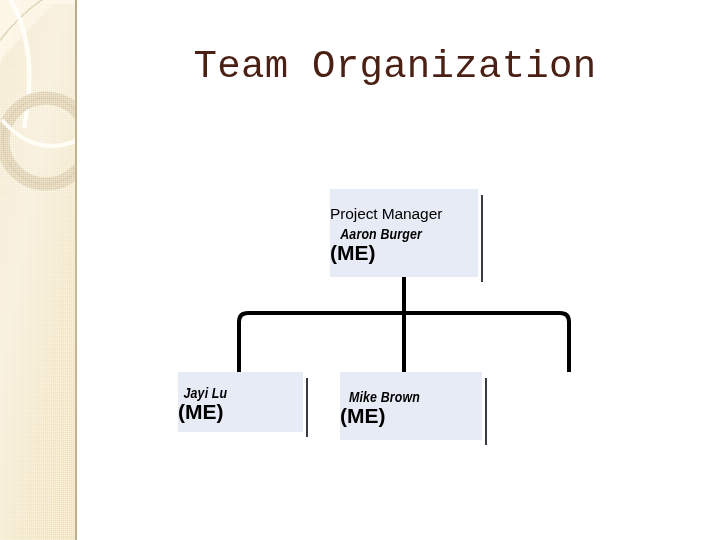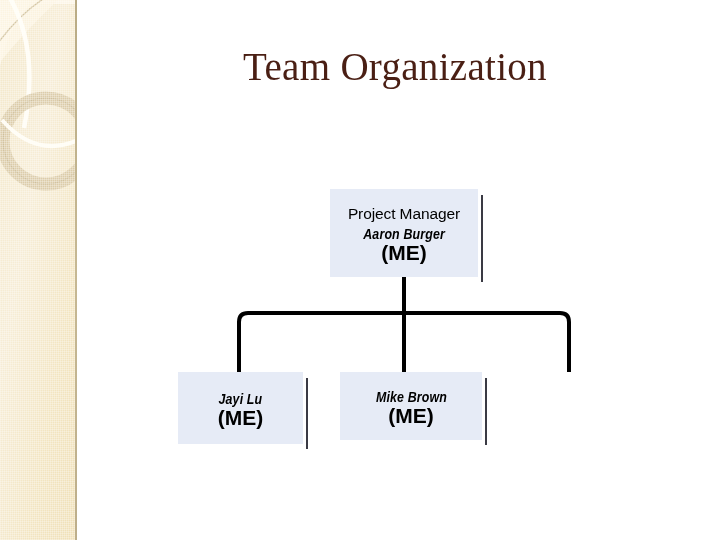--- a/index.html
+++ b/index.html
@@ -53,21 +53,21 @@
     top: 0;
   }
 
   
   #title {
     position: absolute;
     left: 90px;
     top: 44px;
     width: 610px;
     text-align: center;
-    font-family: Liberation Serif, serif;
+    font-family: Liberation Mono, monospace;
     font-size: 39px;
     line-height: 46px;
     color: #4a1f14;
     letter-spacing: 0.3px;
     white-space: nowrap;
   }
 
   
   #chart-layer {
     position: absolute;
@@ -84,21 +84,21 @@
 
   .node {
     position: absolute;
     box-sizing: border-box;
     background: #e6ebf6;
     text-align: center;
     color: #000000;
     display: flex;
     flex-direction: column;
     justify-content: center;
-    align-items: center;
+    align-items: flex-start;
   }
   .node .shadow-r {
     position: absolute;
     top: 6px;
     right: -5px;
     width: 2px;
     bottom: -5px;
     background: #3a3a44;
   }
 
@@ -133,21 +133,21 @@
     top: 189px;
     width: 148px;
     height: 88px;
   }
   #node-manager .line-role { margin-bottom: 1px; }
 
   #node-child-0 {
     left: 178px;
     top: 372px;
     width: 125px;
-    height: 72px;
+    height: 60px;
   }
   #node-child-1 {
     left: 340px;
     top: 372px;
     width: 142px;
     height: 68px;
   }
   #node-child-2 {
     left: 504px;
     top: 372px;

